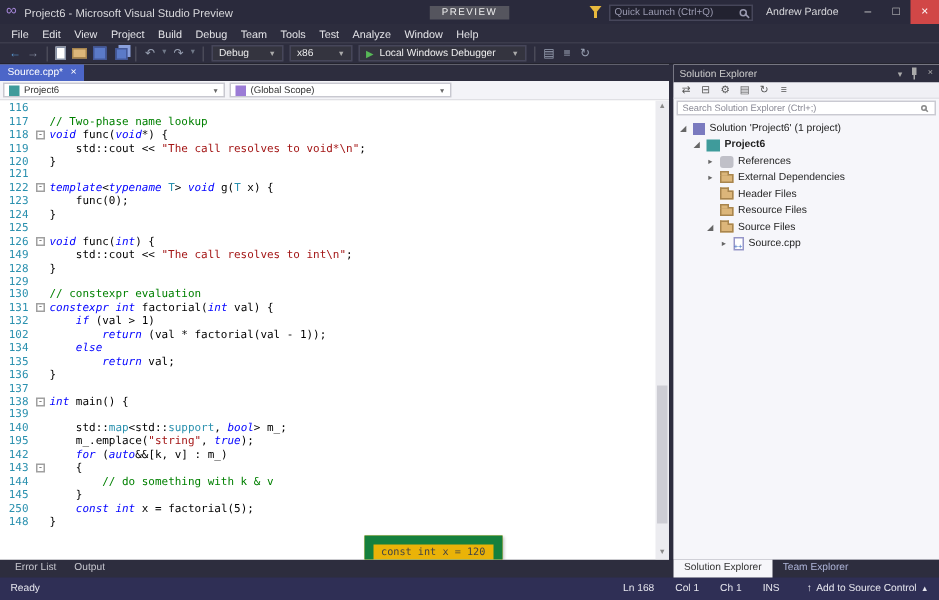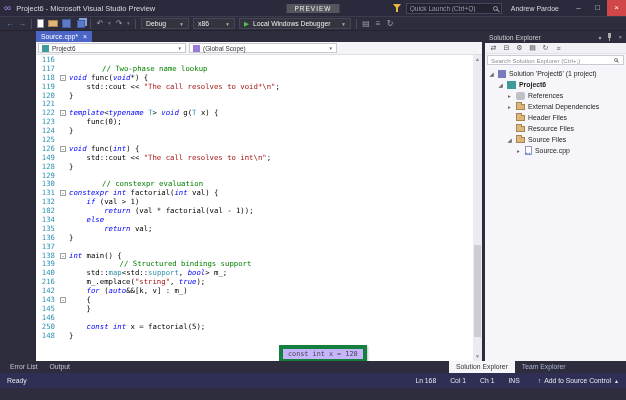--- a/index.html
+++ b/index.html
@@ -39,39 +39,39 @@
   .micon.folder { width:10px; height:7px; background:#DCB67A; border:1px solid #A8854E; }
   .micon.save { width:9px; height:9px; background:#5B7AC8; border:1px solid #44599A; }
   .micon.saveall { width:8px; height:8px; background:#5B7AC8; border:1px solid #44599A; box-shadow:2px -2px 0 #8AA0DC; margin-left:4px; }
   .combo { height:11px; background:#34343F; border:1px solid #46465A; color:#EEE; font-size:6.8px; display:flex; align-items:center; padding:0 4px; gap:4px; margin:0 2px; white-space:nowrap; }
   .combo .chev { font-size:5px; color:#AAA; margin-left:auto; }
   .combo.cfg { width:48px; }
   .combo.plat { width:42px; }
   .combo.run { width:112px; background:#34343F; }
   .play { color:#57B857; font-size:6.5px; }
   
-  .main { display:flex; height:330px;padding-left:36px; }
+  .main { display:flex; height:330px; }
   .editor { width:446px; display:flex; flex-direction:column; background:#FFF; flex:none; }
   .tabstrip { height:11px; background:#2D2D3E; display:flex; }
   .etab { background:#4C66C8; color:#FFF; font-size:6.8px; display:flex; align-items:center; padding:0 5px; gap:5px; }
   .etab-x { font-size:7px; line-height:10px; }
   .navbar { height:13px; background:#F4F4F8; display:flex; align-items:center; gap:3px; padding:1px 2px; border-bottom:1px solid #E0E0E4; }
   .combo2 { width:148px; height:10px; background:#FFF; border:1px solid #C8C8D0; color:#333; font-size:6.4px; display:flex; align-items:center; padding:0 3px; gap:3px; }
   .combo2 .chev { margin-left:auto; font-size:4.5px; color:#666; }
   .ci { width:7px; height:7px; flex:none; }
   .ci.proj { background:#3F9B9B; }
   .ci.scope { background:#9B7BD6; }
   .codearea { position:relative; flex:1; overflow:hidden; background:#FFF; }
   #code-lines { position:absolute; top:1px; left:0; right:9px; }
   .cl { display:flex; height:8.9px; line-height:8.9px; font-family:"DejaVu Sans Mono", monospace; font-size:7.3px; white-space:pre; }
   .ln { width:23px; min-width:23px; text-align:right; padding-right:4px; color:#2B91AF; }
   .fold { width:10px; min-width:10px; position:relative; }
   .fbox { position:absolute; left:1px; top:1px; width:6px; height:6px; border:1px solid #A0A0A0; background:#FFF; color:#555; font-size:6px; line-height:4px; text-align:center; }
-  .tok-c { color:#008000;margin-left:33px; } .tok-k { color:#0000FF;font-style:italic; } .tok-t { color:#2B91AF; } .tok-s { color:#A31515; } .tok-p { color:#000; }
-  .tooltip { position:absolute; left:243px; top:290px; background:#c4b5fd; border:4px solid #15803d; box-shadow:1px 1px 2px rgba(0,0,0,.25); font-family:"DejaVu Sans Mono", monospace; font-size:6.8px; color:#444; padding:1px 5px; white-space:nowrap; }
+  .tok-c { color:#008000; } .tok-k { color:#0000FF;font-style:italic; } .tok-t { color:#2B91AF; } .tok-s { color:#A31515; } .tok-p { color:#000; }
+  .tooltip { position:absolute; left:243px; top:290px; background:#eab308; border:6px solid #15803d; box-shadow:1px 1px 2px rgba(0,0,0,.25); font-family:"DejaVu Sans Mono", monospace; font-size:6.8px; color:#444; padding:1px 5px; white-space:nowrap; }
   .vscroll { position:absolute; right:0; top:0; bottom:0; width:9px; background:#ECECF0; }
   .vs-arrow { height:9px; font-size:5px; color:#888; text-align:center; line-height:9px; }
   .vs-thumb { position:absolute; top:62%; height:30%; left:1px; width:7px; background:#CDCDD4; }
   .vs-arrow.bottom { position:absolute; bottom:0; left:0; right:0; }
   .splitter { width:3px; background:#2D2D3E; flex:none; }
   
   .sepanel { flex:1; display:flex; flex-direction:column; background:#F6F6FA; color:#222; overflow:hidden; }
   .sehead { height:12px; background:#2D2D3E; color:#CCC; display:flex; align-items:center; font-size:6.8px; padding:0 4px; gap:5px; flex:none; }
   .sehead .ttl { flex:1; white-space:nowrap; }
   .hicon { font-size:6px; color:#AAA; }
@@ -127,20 +127,34 @@
       <span class="mag"></span>
     </div>
     <span class="user">Andrew Pardoe</span>
     <div class="winbtns">
       <span class="wb">–</span>
       <span class="wb">□</span>
       <span class="wb close">×</span>
     </div>
   </div>
 
+  <div class="menubar" id="menu-bar">
+      <span class="mi">File</span>
+      <span class="mi">Edit</span>
+      <span class="mi">View</span>
+      <span class="mi">Project</span>
+      <span class="mi">Build</span>
+      <span class="mi">Debug</span>
+      <span class="mi">Team</span>
+      <span class="mi">Tools</span>
+      <span class="mi">Test</span>
+      <span class="mi">Analyze</span>
+      <span class="mi">Window</span>
+      <span class="mi">Help</span>
+    </div>
 
   <div class="toolbar">
     <span id="tb-left" style="display:flex;align-items:center;">
         <span class="tbi" style="color: rgb(91, 155, 213);">←</span>
         <span class="tbi" style="color: rgb(136, 144, 164);">→</span>
         <span class="tbsep"></span>
         <span class="micon file"></span>
         <span class="micon folder"></span>
         <span class="micon save"></span>
         <span class="micon saveall"></span>
@@ -211,27 +225,27 @@
             <div class="cl"><span class="ln">129</span><span class="fold"></span><span class="ct"></span></div>
             <div class="cl"><span class="ln">130</span><span class="fold"></span><span class="ct"><span class="tok-c">// constexpr evaluation</span></span></div>
             <div class="cl"><span class="ln">131</span><span class="fold"><span class="fbox">-</span></span><span class="ct"><span class="tok-k">constexpr</span><span class="tok-p"> </span><span class="tok-k">int</span><span class="tok-p"> factorial(</span><span class="tok-k">int</span><span class="tok-p"> val) {</span></span></div>
             <div class="cl"><span class="ln">132</span><span class="fold"></span><span class="ct"><span class="tok-p">    </span><span class="tok-k">if</span><span class="tok-p"> (val &gt; 1)</span></span></div>
             <div class="cl"><span class="ln">102</span><span class="fold"></span><span class="ct"><span class="tok-p">        </span><span class="tok-k">return</span><span class="tok-p"> (val * factorial(val - 1));</span></span></div>
             <div class="cl"><span class="ln">134</span><span class="fold"></span><span class="ct"><span class="tok-p">    </span><span class="tok-k">else</span></span></div>
             <div class="cl"><span class="ln">135</span><span class="fold"></span><span class="ct"><span class="tok-p">        </span><span class="tok-k">return</span><span class="tok-p"> val;</span></span></div>
             <div class="cl"><span class="ln">136</span><span class="fold"></span><span class="ct"><span class="tok-p">}</span></span></div>
             <div class="cl"><span class="ln">137</span><span class="fold"></span><span class="ct"></span></div>
             <div class="cl"><span class="ln">138</span><span class="fold"><span class="fbox">-</span></span><span class="ct"><span class="tok-k">int</span><span class="tok-p"> main() {</span></span></div>
-            <div class="cl"><span class="ln">139</span><span class="fold"></span><span class="ct"><span class="tok-p">    </span><span class="tok-c">// Structured bindings support</span></span></div>
+            <div class="cl"><span class="ln">139</span><span class="fold"></span></div>
             <div class="cl"><span class="ln">140</span><span class="fold"></span><span class="ct"><span class="tok-p">    std::</span><span class="tok-t">map</span><span class="tok-p">&lt;std::</span><span class="tok-t">support</span><span class="tok-p">, </span><span class="tok-k">bool</span><span class="tok-p">&gt; m_;</span></span></div>
-            <div class="cl"><span class="ln">216</span><span class="fold"></span><span class="ct"><span class="tok-p">    m_.emplace(</span><span class="tok-s">"string"</span><span class="tok-p">, </span><span class="tok-k">true</span><span class="tok-p">);</span></span></div>
+            <div class="cl"><span class="ln">195</span><span class="fold"></span><span class="ct"><span class="tok-p">    m_.emplace(</span><span class="tok-s">"string"</span><span class="tok-p">, </span><span class="tok-k">true</span><span class="tok-p">);</span></span></div>
             <div class="cl"><span class="ln">142</span><span class="fold"></span><span class="ct"><span class="tok-p">    </span><span class="tok-k">for</span><span class="tok-p"> (</span><span class="tok-k">auto</span><span class="tok-p">&amp;&amp;[k, v] : m_)</span></span></div>
             <div class="cl"><span class="ln">143</span><span class="fold"><span class="fbox">-</span></span><span class="ct"><span class="tok-p">    {</span></span></div>
+            <div class="cl"><span class="ln">144</span><span class="fold"></span><span class="ct"><span class="tok-p">        </span><span class="tok-c">// do something with k &amp; v</span></span></div>
             <div class="cl"><span class="ln">145</span><span class="fold"></span><span class="ct"><span class="tok-p">    }</span></span></div>
-            <div class="cl"><span class="ln">146</span><span class="fold"></span><span class="ct"></span></div>
             <div class="cl"><span class="ln">250</span><span class="fold"></span><span class="ct"><span class="tok-p">    </span><span class="tok-k">const</span><span class="tok-p"> </span><span class="tok-k">int</span><span class="tok-p"> x = factorial(5);</span></span></div>
             <div class="cl"><span class="ln">148</span><span class="fold"></span><span class="ct"><span class="tok-p">}</span></span></div>
           </div>
         <div class="tooltip">const int x = 120</div>
         <div class="vscroll">
           <div class="vs-arrow">▲</div>
           <div class="vs-thumb"></div>
           <div class="vs-arrow bottom">▼</div>
         </div>
       </div>

